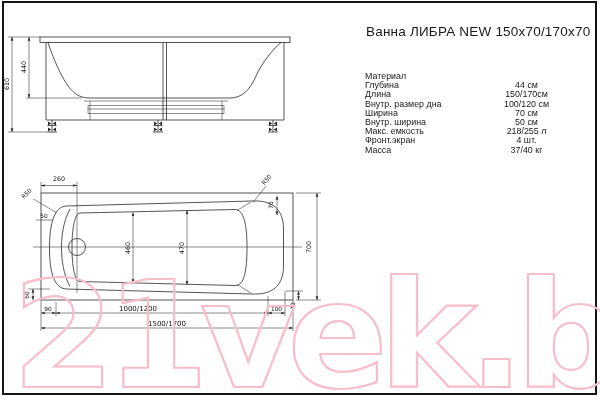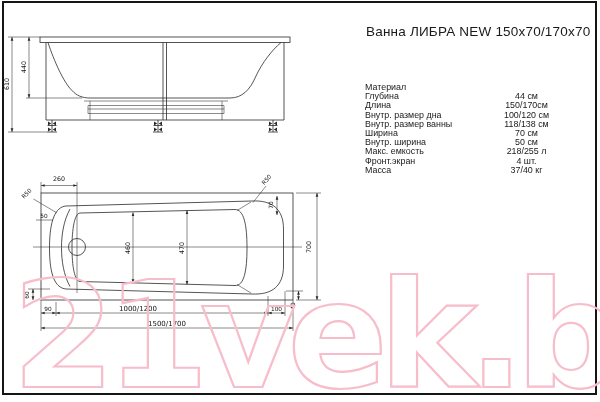--- a/index.html
+++ b/index.html
@@ -4,21 +4,21 @@
 <style>
   html,body{margin:0;padding:0;background:#fff;}
   #stage{position:relative;width:600px;height:402px;background:#ffffff;overflow:hidden;
          font-family:"Liberation Sans",sans-serif;color:#1a1a1a;}
   #frame{position:absolute;left:2px;top:1px;width:591px;height:390px;border:2px solid #151515;}
   svg{position:absolute;left:0;top:0;}
   #drawing{z-index:2;}
   #wm{z-index:5;pointer-events:none;}
   .title{position:absolute;left:366px;top:24px;width:230px;z-index:3;
          font-size:13.5px;letter-spacing:0.2px;white-space:nowrap;}
-  .spec{position:absolute;left:365px;top:83px;width:228px;z-index:3;font-size:8.9px;line-height:9.2px;}
+  .spec{position:absolute;left:365px;top:72px;width:228px;z-index:3;font-size:8.9px;line-height:9.2px;}
   .row{display:flex;}
   .row .lb{flex:0 0 95px;white-space:nowrap;}
   .row .vl{flex:1;text-align:center;white-space:nowrap;}
   .dim{font-family:"DejaVu Sans",sans-serif;font-size:6.3px;fill:#111;}
   .dims{font-family:"DejaVu Sans",sans-serif;font-size:5.8px;fill:#111;}
   .diml{font-family:"DejaVu Sans",sans-serif;font-size:7px;fill:#111;}
   .ln{stroke:#2a2a2a;stroke-width:0.8;fill:none;}
   .lnt{stroke:#2a2a2a;stroke-width:0.55;fill:none;}
 </style>
 </head>
@@ -136,24 +136,20 @@
       </div>
     <div class="row">
         <span class="lb">Длина</span>
         <span class="vl">150/170см</span>
       </div>
     <div class="row">
         <span class="lb">Внутр. размер дна</span>
         <span class="vl">100/120 см</span>
       </div>
     <div class="row">
-        <span class="lb">Внутр. размер ванны</span>
-        <span class="vl">118/138 см</span>
-      </div>
-    <div class="row">
         <span class="lb">Ширина</span>
         <span class="vl">70 см</span>
       </div>
     <div class="row">
         <span class="lb">Внутр. ширина</span>
         <span class="vl">50 см</span>
       </div>
     <div class="row">
         <span class="lb">Макс. емкость</span>
         <span class="vl">218/255 л</span>

